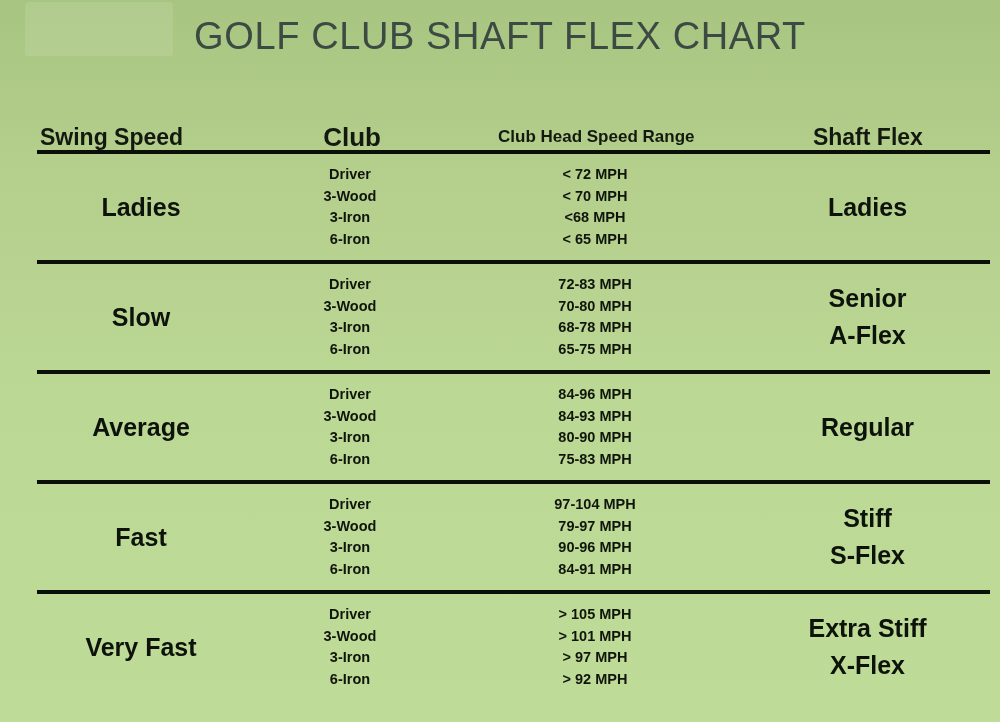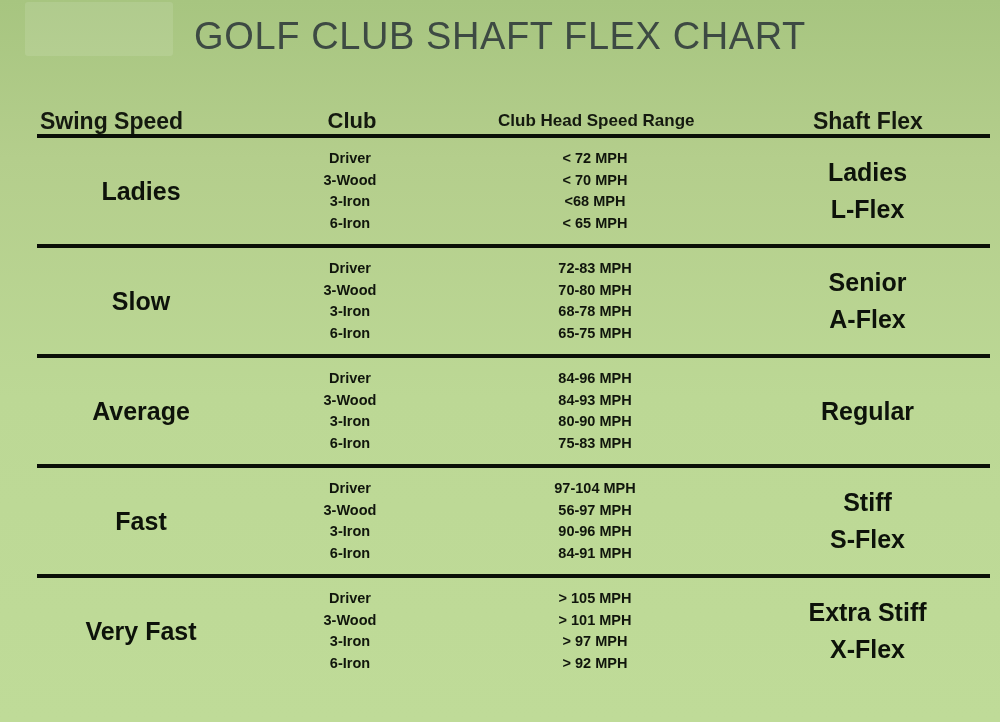--- a/index.html
+++ b/index.html
@@ -46,21 +46,21 @@
     letter-spacing: 0.6px;
     color: #3d4a43;
     white-space: nowrap;
     line-height: 46px;
   }
 
   
   .flex-table {
     position: absolute;
     left: 37px;
-    top: 82px;
+    top: 98px;
     width: 953px;
   }
 
   .head-row {
     display: flex;
     align-items: flex-end;
     height: 52px;
   }
 
   .head-cell {
@@ -69,21 +69,21 @@
     color: #14190f;
     line-height: 26px;
   }
 
   .col-speed   { width: 218px; text-align: left;   padding-left: 3px; }
   .col-club    { width: 190px; text-align: center; }
   .col-range   { width: 300px; text-align: center; }
   .col-flex    { width: 245px; text-align: center; }
 
   .head-cell.col-speed  { font-size: 23px; }
-  .head-cell.col-club   { font-size: 22px; }
+  .head-cell.col-club   { font-size: 26px; }
   .head-cell.col-range  { font-size: 17px; }
   .head-cell.col-flex   { font-size: 23px; }
 
   .divider {
     height: 4px;
     background: #0a0f07;
     width: 953px;
   }
 
   .data-row {
@@ -156,21 +156,20 @@
             <span class="stack-line">6-Iron</span>
           </div>
           <div class="cell-range">
             <span class="stack-line">&lt; 72 MPH</span>
             <span class="stack-line">&lt; 70 MPH</span>
             <span class="stack-line">&lt;68 MPH</span>
             <span class="stack-line">&lt; 65 MPH</span>
           </div>
           <div class="cell-flex">
             <span class="stack-line">Ladies</span>
-            <span class="stack-line">L-Flex</span>
           </div>
         </div>
         <div class="divider"></div>
         <div class="data-row">
           <div class="cell-speed">Slow</div>
           <div class="cell-club">
             <span class="stack-line">Driver</span>
             <span class="stack-line">3-Wood</span>
             <span class="stack-line">3-Iron</span>
             <span class="stack-line">6-Iron</span>
@@ -209,21 +208,21 @@
         <div class="data-row">
           <div class="cell-speed">Fast</div>
           <div class="cell-club">
             <span class="stack-line">Driver</span>
             <span class="stack-line">3-Wood</span>
             <span class="stack-line">3-Iron</span>
             <span class="stack-line">6-Iron</span>
           </div>
           <div class="cell-range">
             <span class="stack-line">97-104 MPH</span>
-            <span class="stack-line">56-97 MPH</span>
+            <span class="stack-line">79-97 MPH</span>
             <span class="stack-line">90-96 MPH</span>
             <span class="stack-line">84-91 MPH</span>
           </div>
           <div class="cell-flex">
             <span class="stack-line">Stiff</span>
             <span class="stack-line">S-Flex</span>
           </div>
         </div>
         <div class="divider"></div>
         <div class="data-row">

